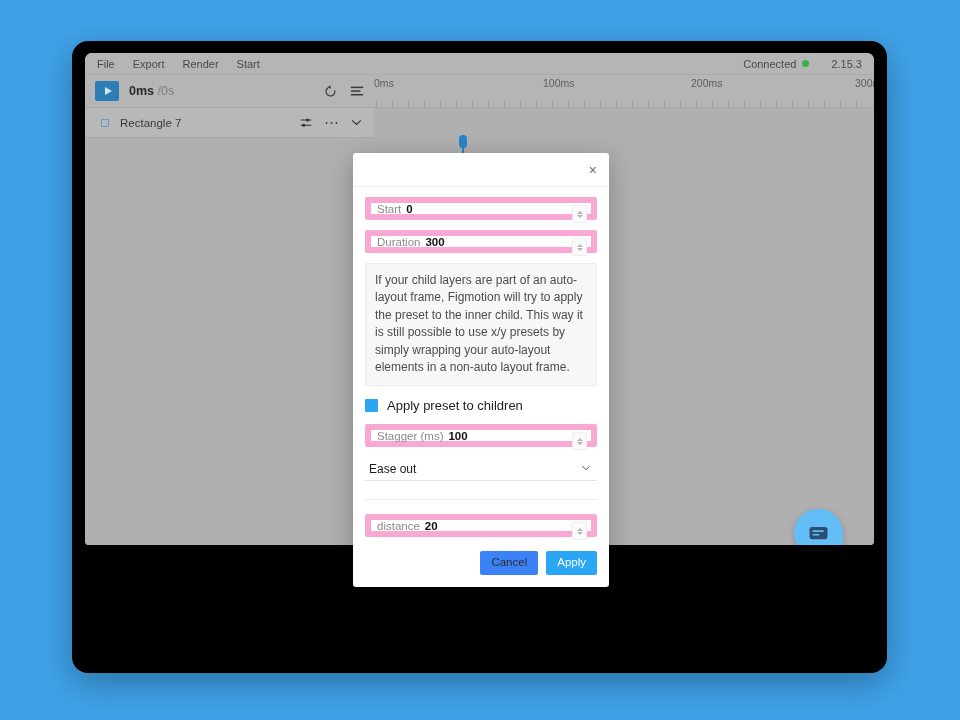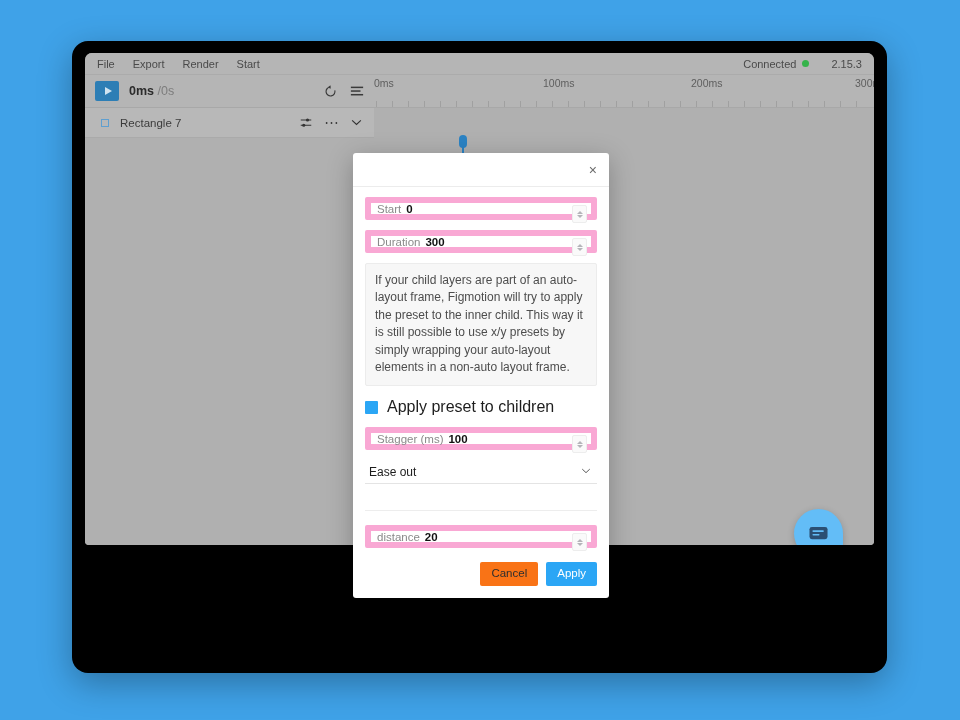--- a/index.html
+++ b/index.html
@@ -302,38 +302,38 @@
     cursor: pointer;
   }
   #apply-children-checkbox {
     width: 13px; height: 13px;
     background: #2ba6f5;
     border-radius: 1px;
     margin-right: 9px;
     flex: 0 0 auto;
   }
   #checkbox-label {
-    font-size: 16px;
+    font-size: 13px;
     color: #1d1d1d;
   }
 
   #easing-select {
     width: 100%;
     height: 24px;
     border: none;
     border-bottom: 1px solid #e4e4e4;
     background: #fff;
     font-size: 12px;
     font-family: "Liberation Sans", sans-serif;
     color: #1d1d1d;
     padding: 0 4px 0 4px;
     appearance: none;
     -webkit-appearance: none;
     cursor: pointer;
-    margin-bottom: 12px;
+    margin-bottom: 4px;
   }
   .select-wrap { position: relative; margin-bottom: 14px; }
   .select-chevron {
     position: absolute;
     right: 6px; top: 8px;
     pointer-events: none;
     color: #555;
   }
 
   #modal-divider {
@@ -350,21 +350,21 @@
   }
   .btn {
     font-size: 11.5px;
     font-family: "Liberation Sans", sans-serif;
     padding: 5px 11px;
     border-radius: 2px;
     border: none;
     cursor: pointer;
     line-height: 1.2;
   }
-  #cancel-button { background: #f97316; color: #2e2e2e; }
+  #cancel-button { background: #3b82f6; color: #2e2e2e; }
   #apply-button  { background: #2ba6f5; color: #fff; }
 </style>
 </head>
 <body>
 
 <div id="device-frame"></div>
 
 <div id="app-window">
 
   <div id="menubar">

